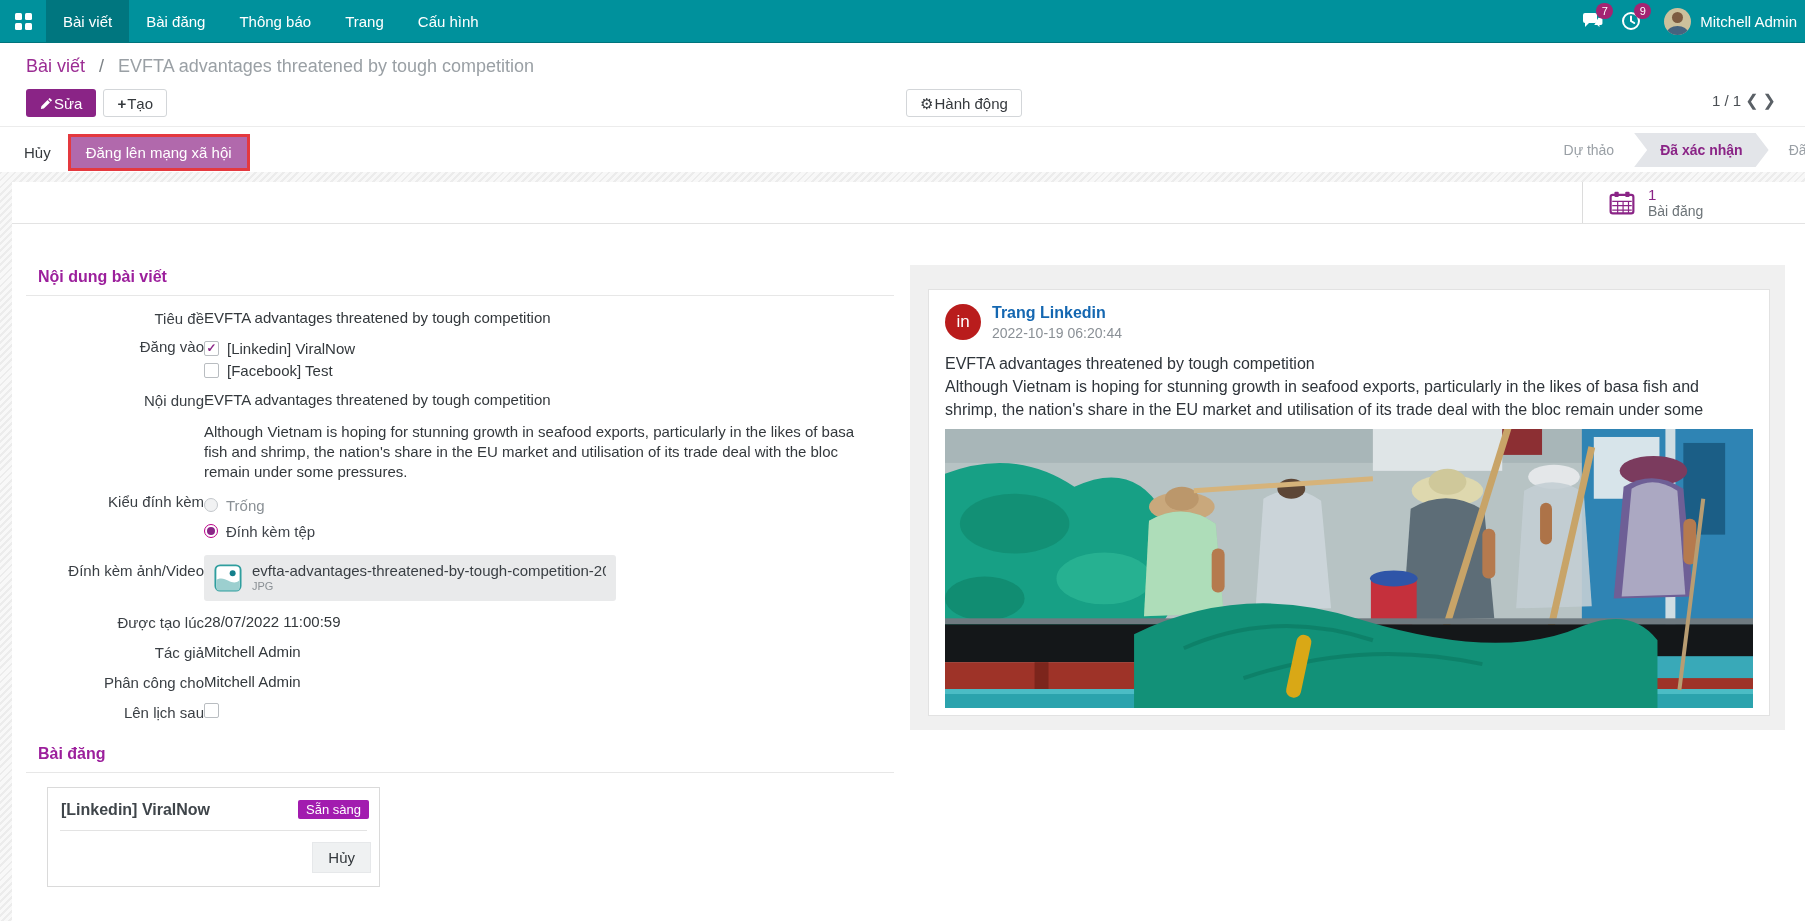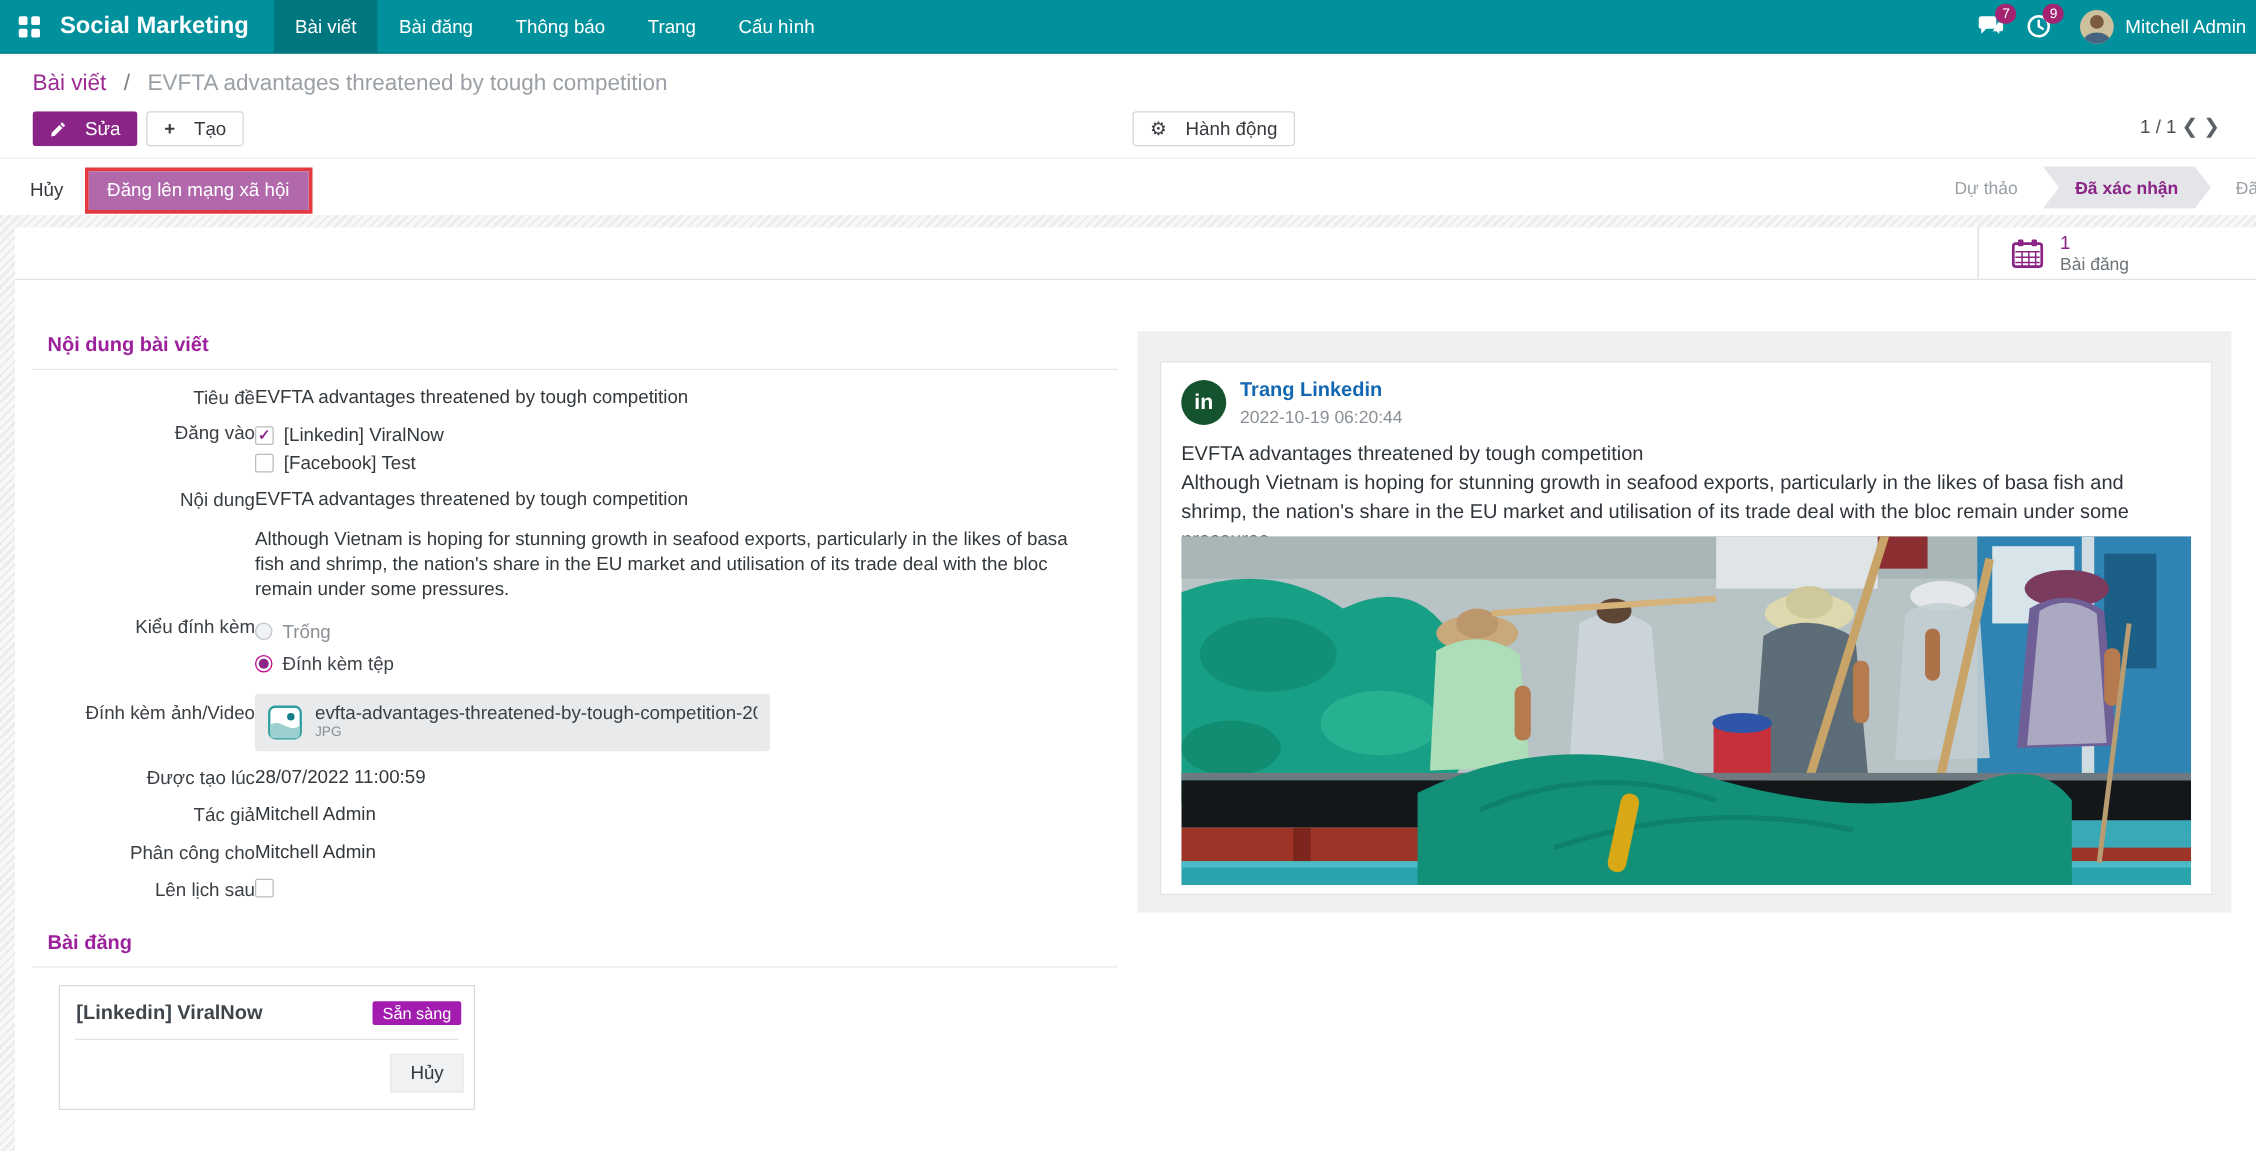--- a/index.html
+++ b/index.html
@@ -25,21 +25,21 @@
   .avatar { width:27px; height:27px; border-radius:50%; background:#cdc09c; position:relative; overflow:hidden; flex:none; }
   .avatar .head { position:absolute; top:4px; left:8px; width:11px; height:11px; border-radius:50%; background:#7d5b41; }
   .avatar .body { position:absolute; bottom:-4px; left:3px; width:21px; height:13px; border-radius:50% 50% 0 0; background:#46637f; }
 
   
   .control-panel { position:absolute; top:43px; left:0; width:100%; height:83px; background:#fff; }
   .breadcrumb { position:absolute; left:26px; top:13px; font-size:18px; white-space:nowrap; }
   .bc-parent { color:#9b2c93; cursor:pointer; }
   .bc-sep { color:#7b8085; margin:0 9px; }
   .bc-current { color:#9aa0a5; }
-  .btn { display:inline-flex; align-items:center; gap:15px; height:28px; padding:0 13px; font-size:15px;
+  .btn { display:inline-flex; align-items:center; gap:1px; height:28px; padding:0 13px; font-size:15px;
          border-radius:3px; border:1px solid transparent; background:#fff; color:#35393d; cursor:pointer; font-family:inherit; }
   .btn-primary { background:#8a2486; color:#fff; }
   .btn-outline { border-color:#d3d6d9; }
   .left-btns { position:absolute; left:26px; top:46px; display:flex; gap:7px; }
   .action-btn { position:absolute; left:906px; top:46px; }
   .gear-glyph { font-size:15px; line-height:1; }
   .pager { position:absolute; left:1712px; top:48px; display:flex; align-items:center; gap:4px;
            font-size:15px; color:#4a4f54; }
   .pager .chev { cursor:pointer; color:#5a6066; font-size:16px; }
 
@@ -95,43 +95,42 @@
   .pc-badge { background:#a21caf; color:#fff; font-size:13px; padding:2px 8px; border-radius:2px; }
   .pc-divider { border-top:1px solid #e3e3e3; margin:0 12px; }
   .pc-foot { display:flex; justify-content:flex-end; padding:11px 8px 13px; }
   .pc-btn { background:#eff1f2; border:1px solid #e6e8ea; font-size:15px; padding:6px 15px; color:#33383c; cursor:pointer; font-family:inherit; }
 
   
   .preview-panel { position:absolute; left:898px; top:83px; width:875px; height:465px; background:#f0f0f0; }
   .preview-card { position:absolute; left:18px; top:24px; width:842px; height:427px; background:#fff;
                   border:1px solid #e2e2e2; padding:14px 16px; }
   .pv-head { display:flex; gap:11px; margin-bottom:11px; }
-  .pv-avatar { width:36px; height:36px; border-radius:50%; background:#14532d; color:#fff; flex:none;
-               display:flex; align-items:center; justify-content:center; font-weight:700; font-size:17px; }
+  .pv-avatar { width:36px; height:36px; border-radius:50%; background:#b91c1c; color:#fff; flex:none;
+               display:flex; align-items:center; justify-content:center; font-weight:400; font-size:17px; }
   .pv-name { color:#1467b1; font-weight:700; font-size:16px; }
   .pv-time { color:#8a9096; font-size:14px; margin-top:3px; }
   .pv-text { font-size:16px; color:#2e343a; line-height:23px; }
   .pv-photo { position:absolute; left:16px; right:16px; top:139px; bottom:7px; overflow:hidden; }
   .pv-photo svg { display:block; width:100%; height:100%; }
 </style>
 </head>
 <body>
 
 <div class="page">
 
   <nav class="navbar">
     <div class="apps-toggle">
       <div class="grid-icon">
           <span></span>
           <span></span>
           <span></span>
           <span></span>
         </div>
     </div>
-    <div class="brand">Social Marketing</div>
     <div class="menu">
       <div class="menu-item active">Bài viết</div>
       <div class="menu-item">Bài đăng</div>
       <div class="menu-item">Thông báo</div>
       <div class="menu-item">Trang</div>
       <div class="menu-item">Cấu hình</div>
     </div>
     <div class="nav-right">
       <div class="nav-icon">
         <svg width="22" height="19" viewBox="0 0 22 19">

